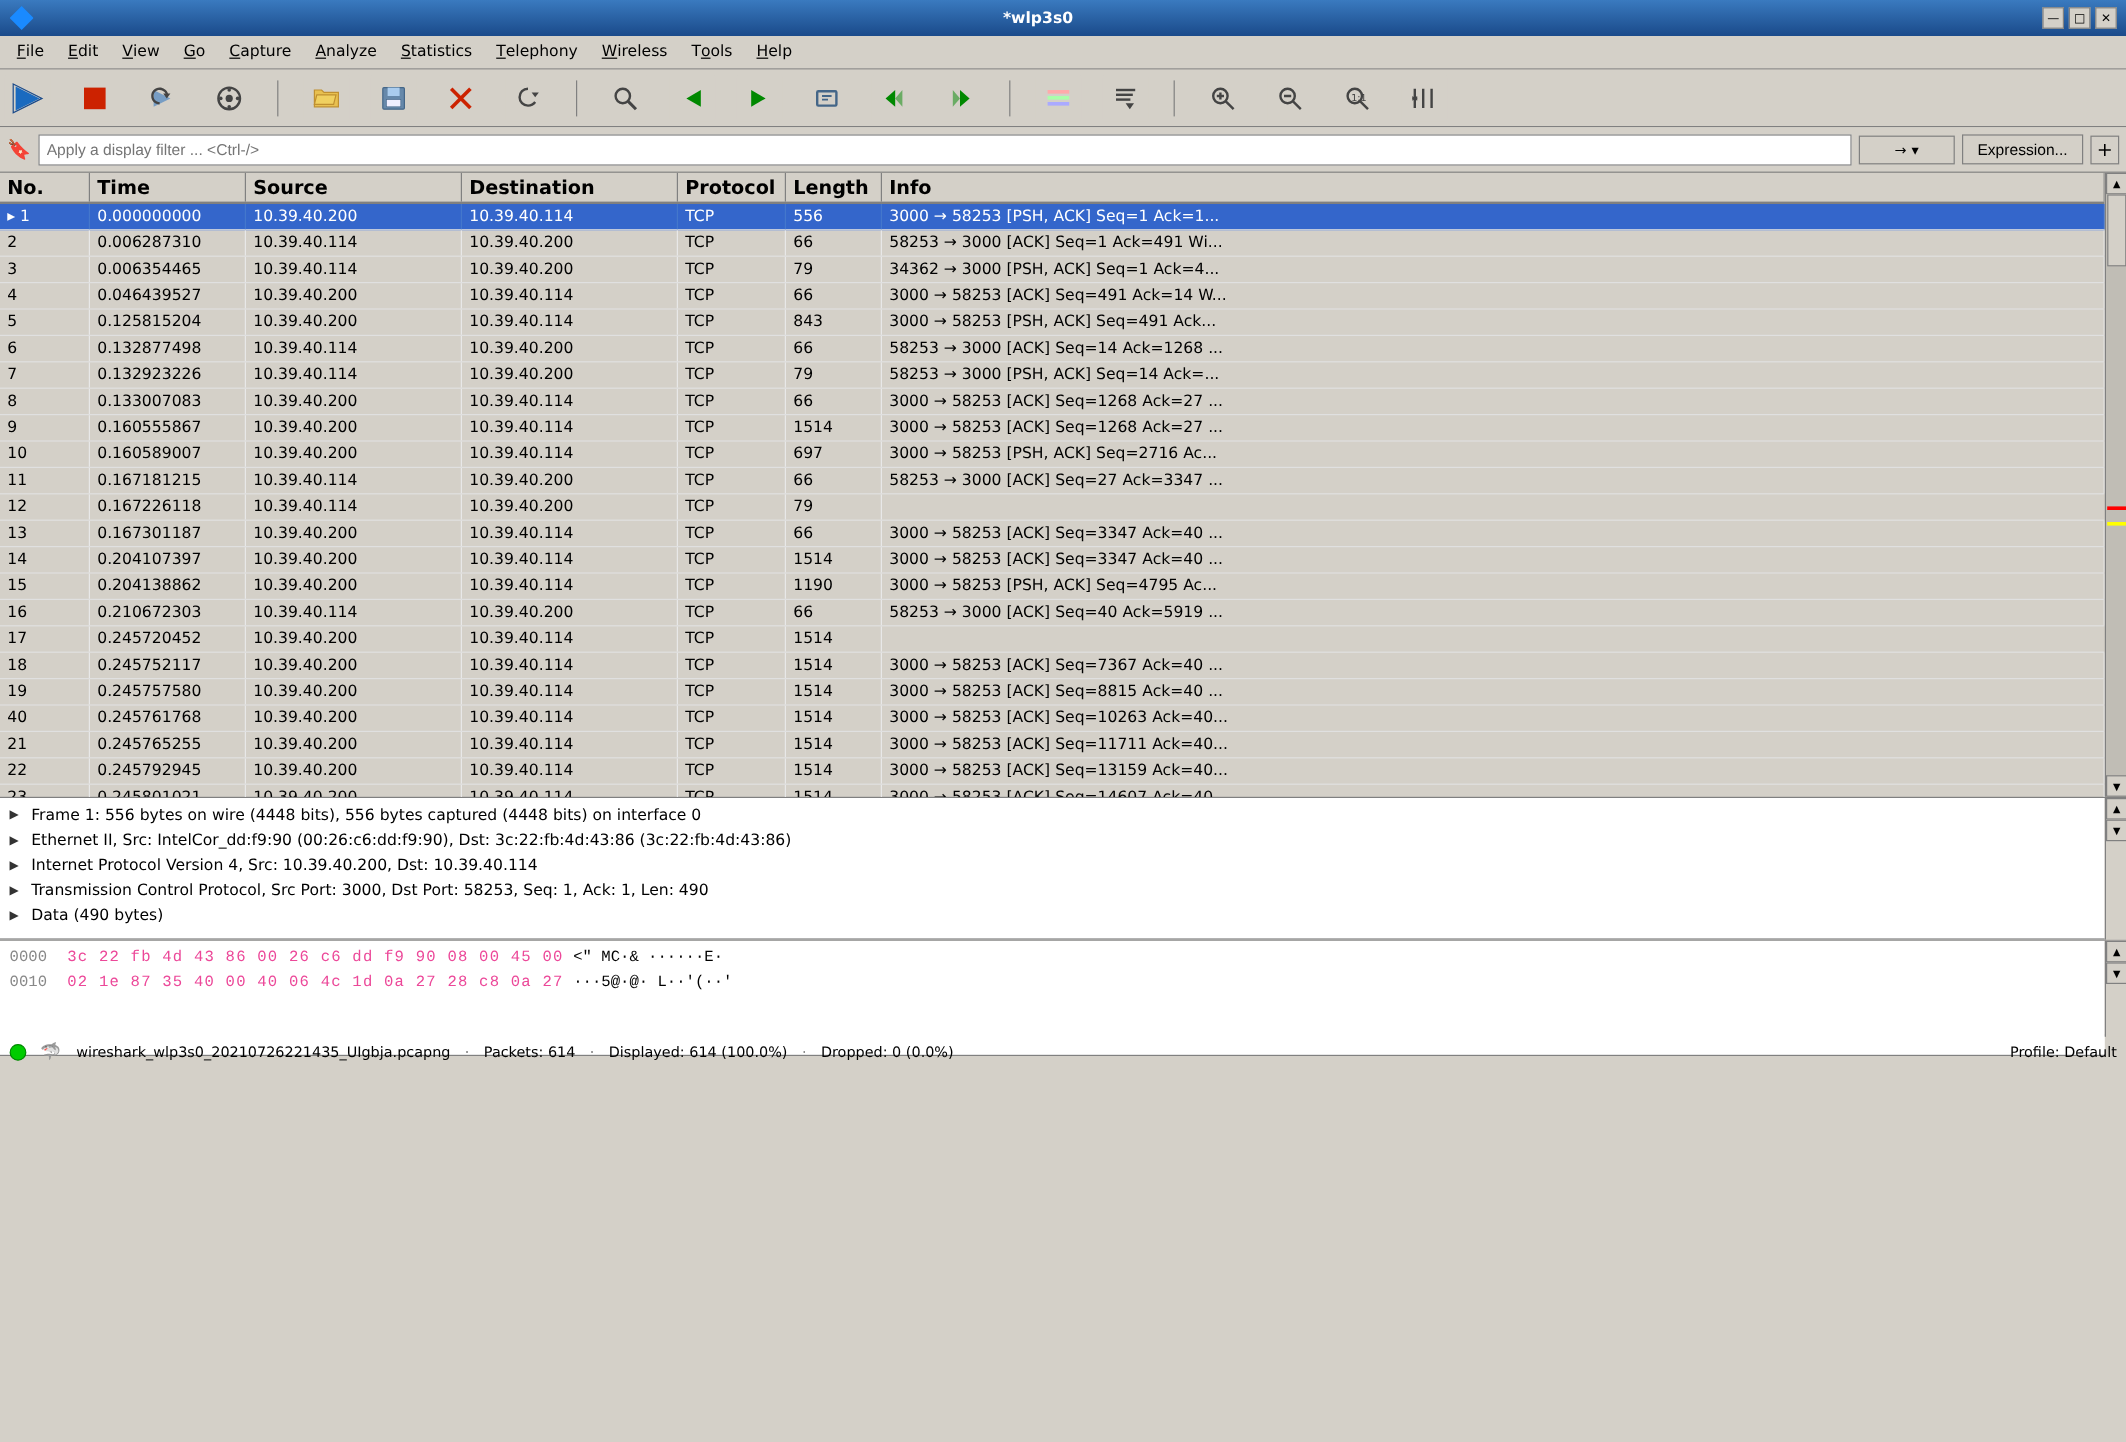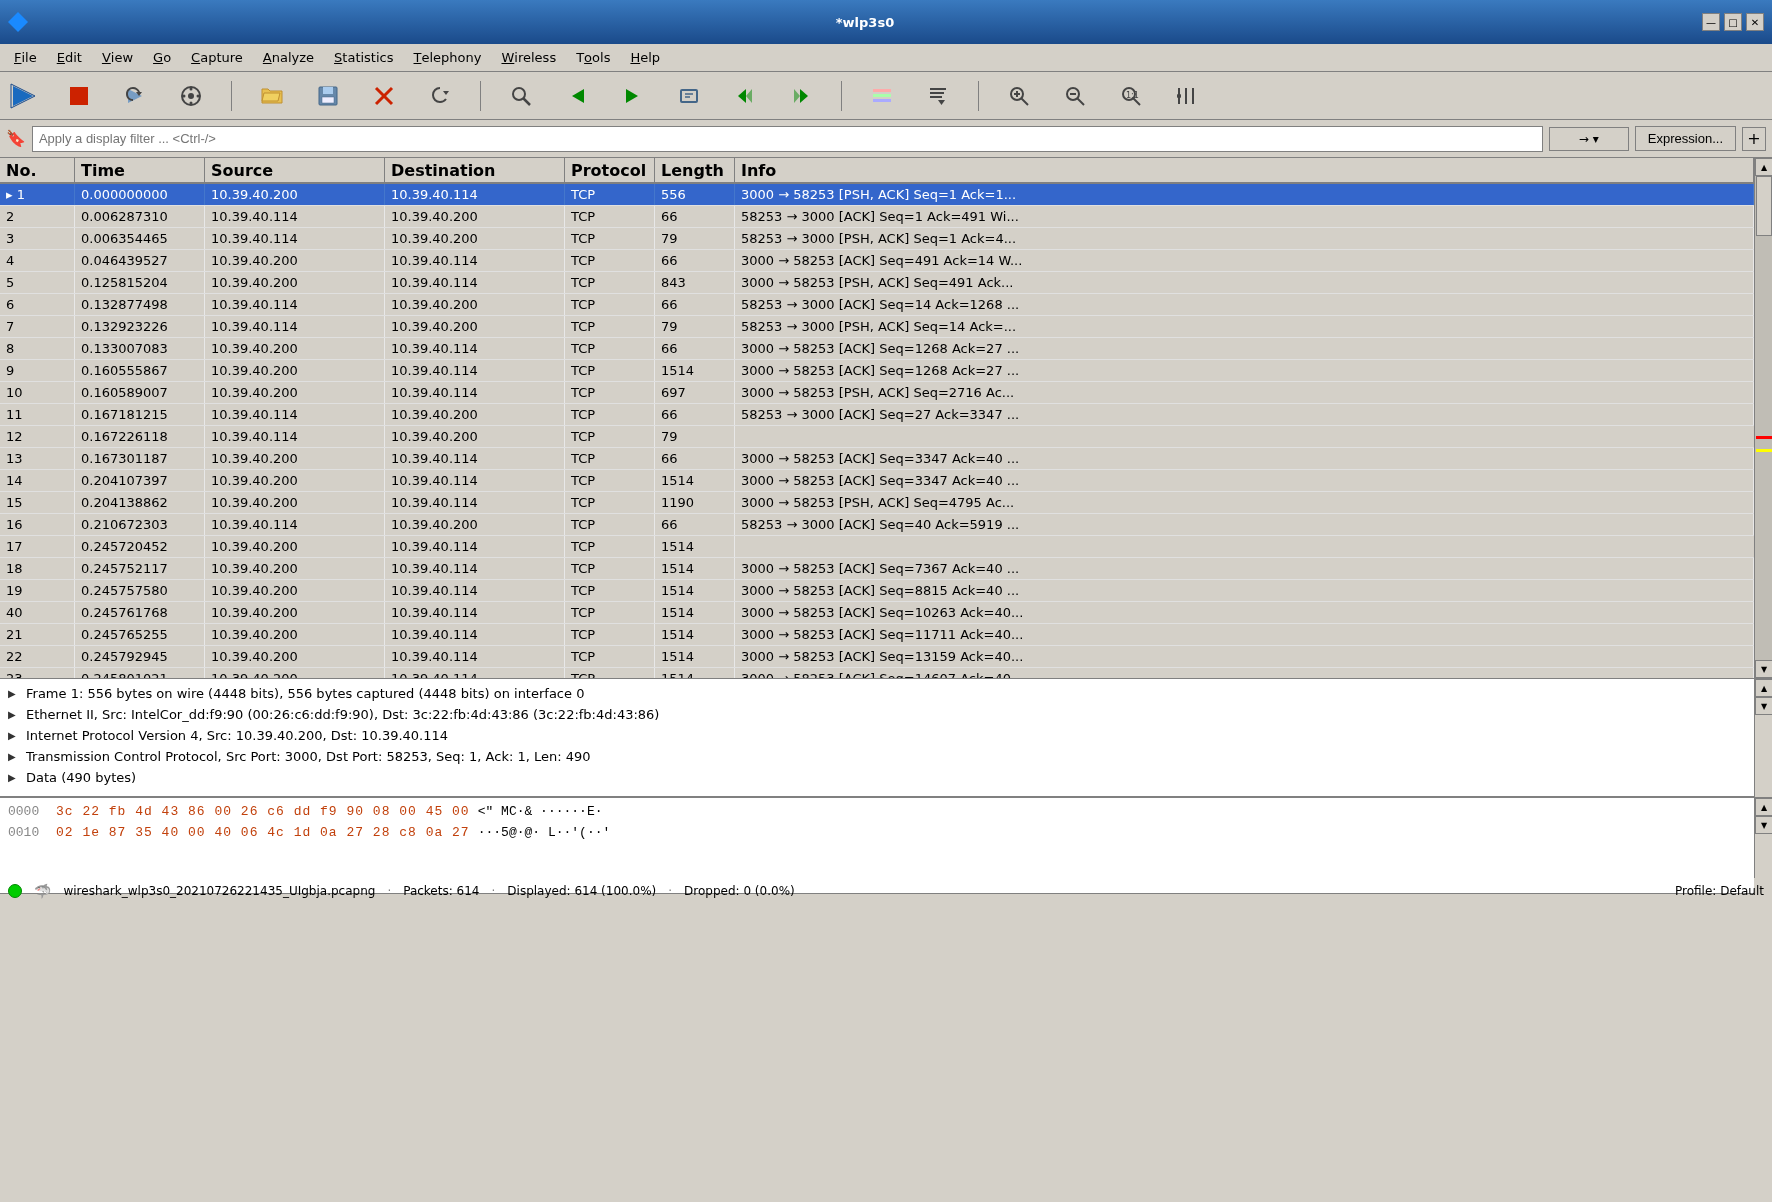--- a/index.html
+++ b/index.html
@@ -10,21 +10,21 @@
       width: 1772px;
       height: 1202px;
       overflow: hidden;
       color: #000;
     }
 
     
     #title-bar {
       background: linear-gradient(to bottom, #3a7abf, #1a4a8a);
       color: white;
-      height: 44px;
+      height: 30px;
       display: flex;
       align-items: center;
       justify-content: space-between;
       padding: 0 8px;
       user-select: none;
     }
     #title-bar .title-icon {
       display: flex;
       align-items: center;
       gap: 6px;
@@ -291,21 +291,21 @@
       display: flex;
       gap: 8px;
       line-height: 1.6;
     }
     .hex-offset {
       color: #888;
       min-width: 40px;
     }
     .hex-bytes {
       min-width: 280px;
-      color: #c2410c;
+      color: #ec4899;
       letter-spacing: 1px;
     }
     .hex-ascii {
       color: #000;
     }
 
     
     #status-bar {
       height: 28px;
       background: #d4d0c8;
@@ -574,21 +574,21 @@
           <div class="packet-cell">66</div>
           <div class="packet-cell">58253 → 3000 [ACK] Seq=1 Ack=491 Wi...</div>
         </div>
         <div class="packet-row">
           <div class="packet-cell">3</div>
           <div class="packet-cell">0.006354465</div>
           <div class="packet-cell">10.39.40.114</div>
           <div class="packet-cell">10.39.40.200</div>
           <div class="packet-cell">TCP</div>
           <div class="packet-cell">79</div>
-          <div class="packet-cell">58253 → 3000 [PSH, ACK] Seq=1 Ack=4...</div>
+          <div class="packet-cell">34362 → 3000 [PSH, ACK] Seq=1 Ack=4...</div>
         </div>
         <div class="packet-row">
           <div class="packet-cell">4</div>
           <div class="packet-cell">0.046439527</div>
           <div class="packet-cell">10.39.40.200</div>
           <div class="packet-cell">10.39.40.114</div>
           <div class="packet-cell">TCP</div>
           <div class="packet-cell">66</div>
           <div class="packet-cell">3000 → 58253 [ACK] Seq=491 Ack=14 W...</div>
         </div>

